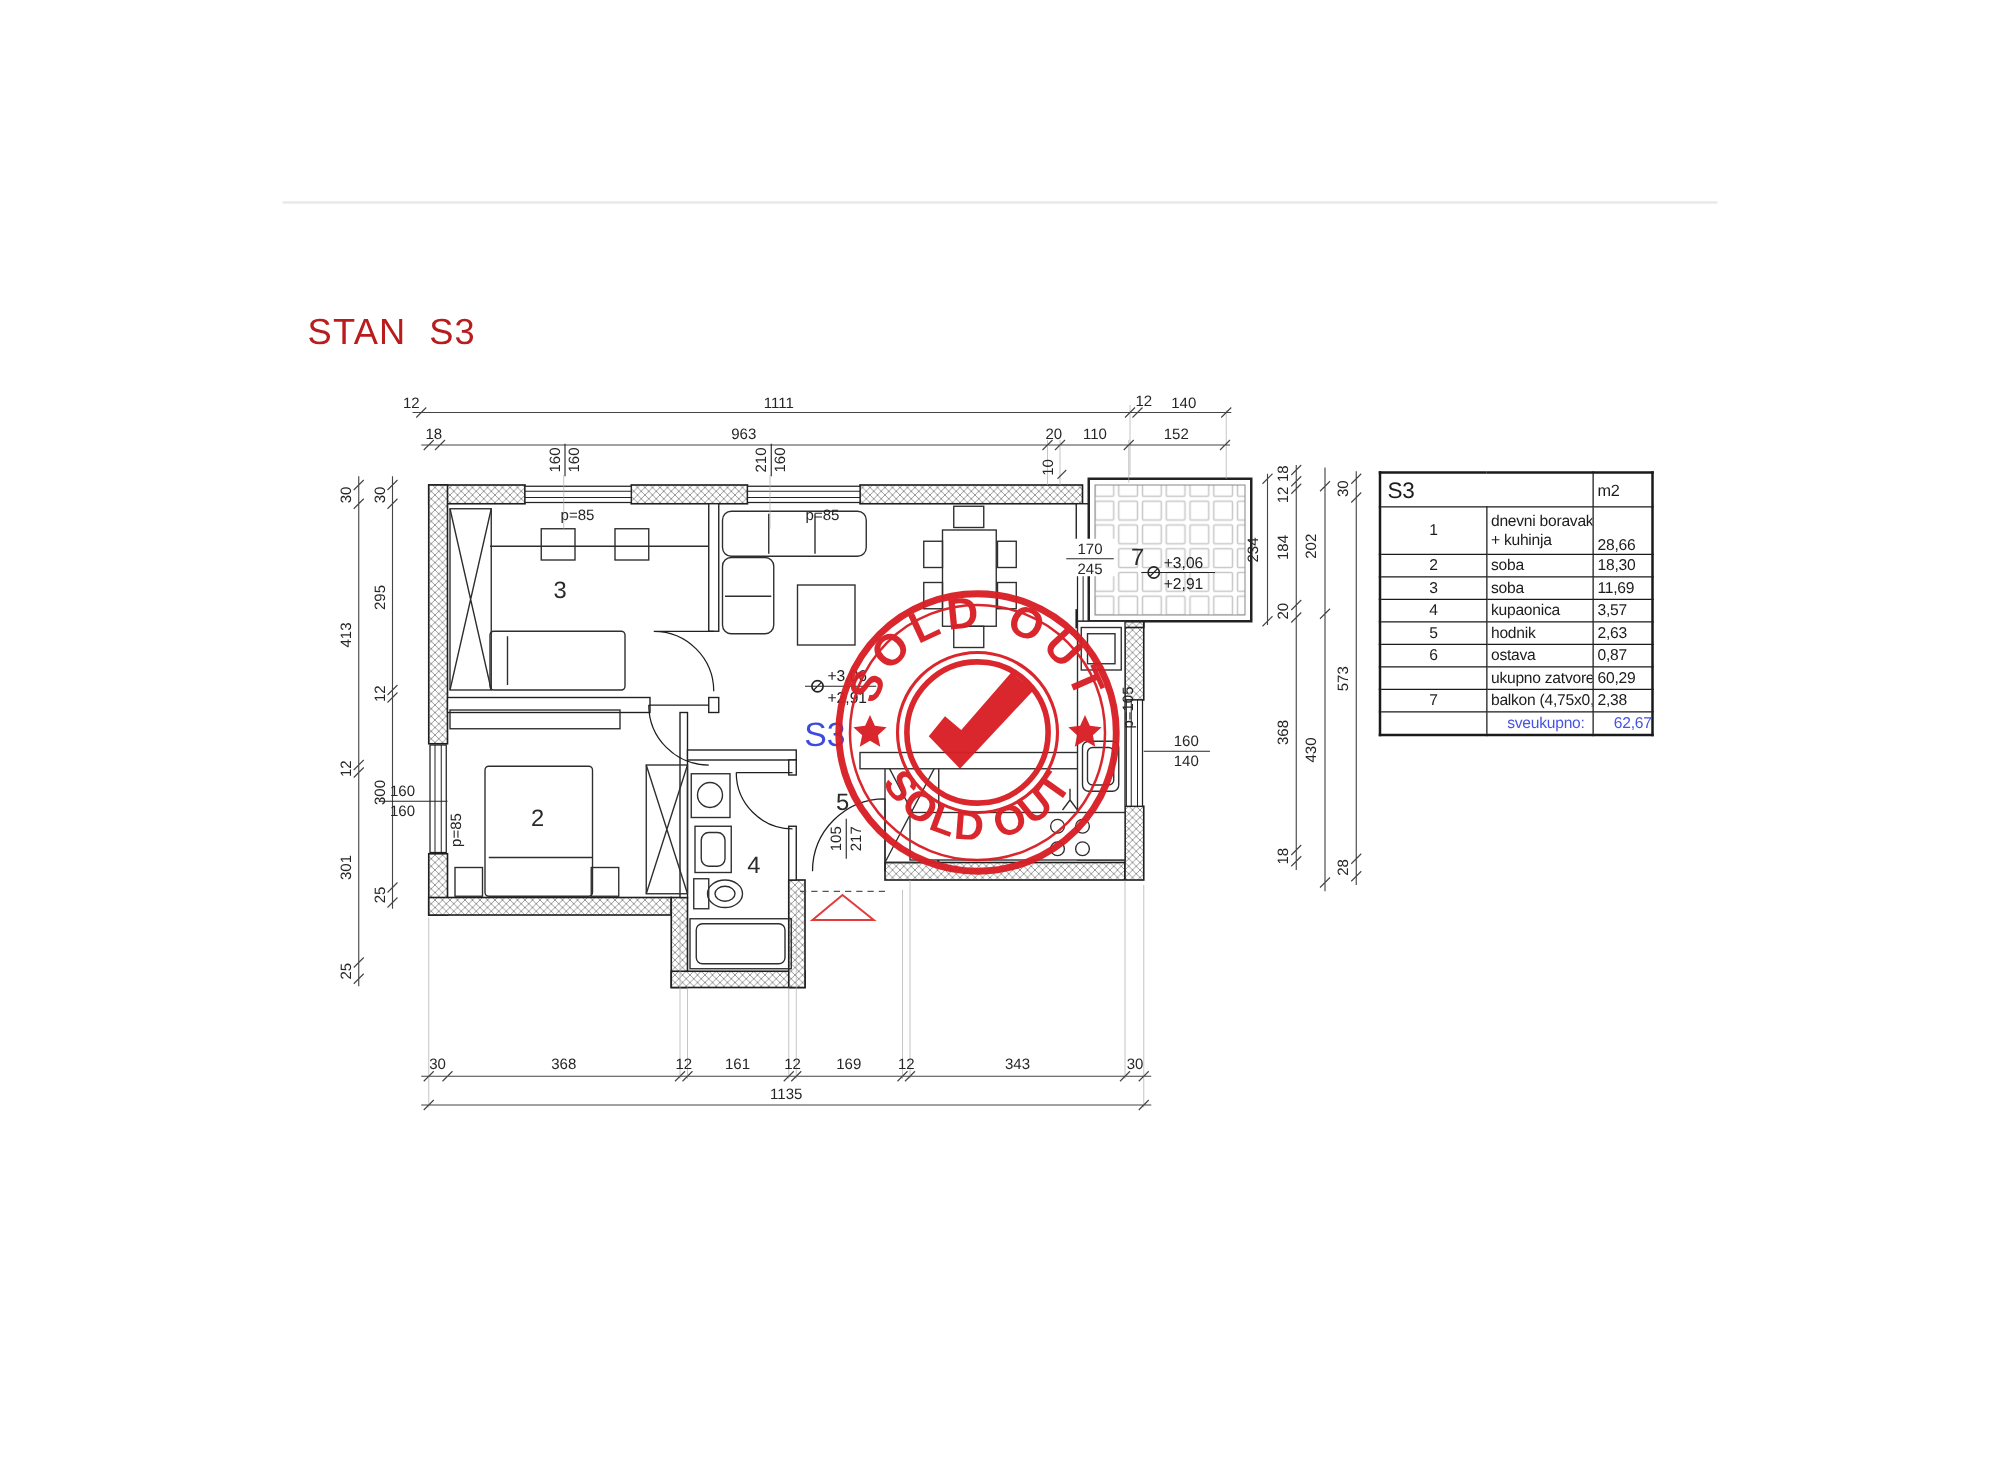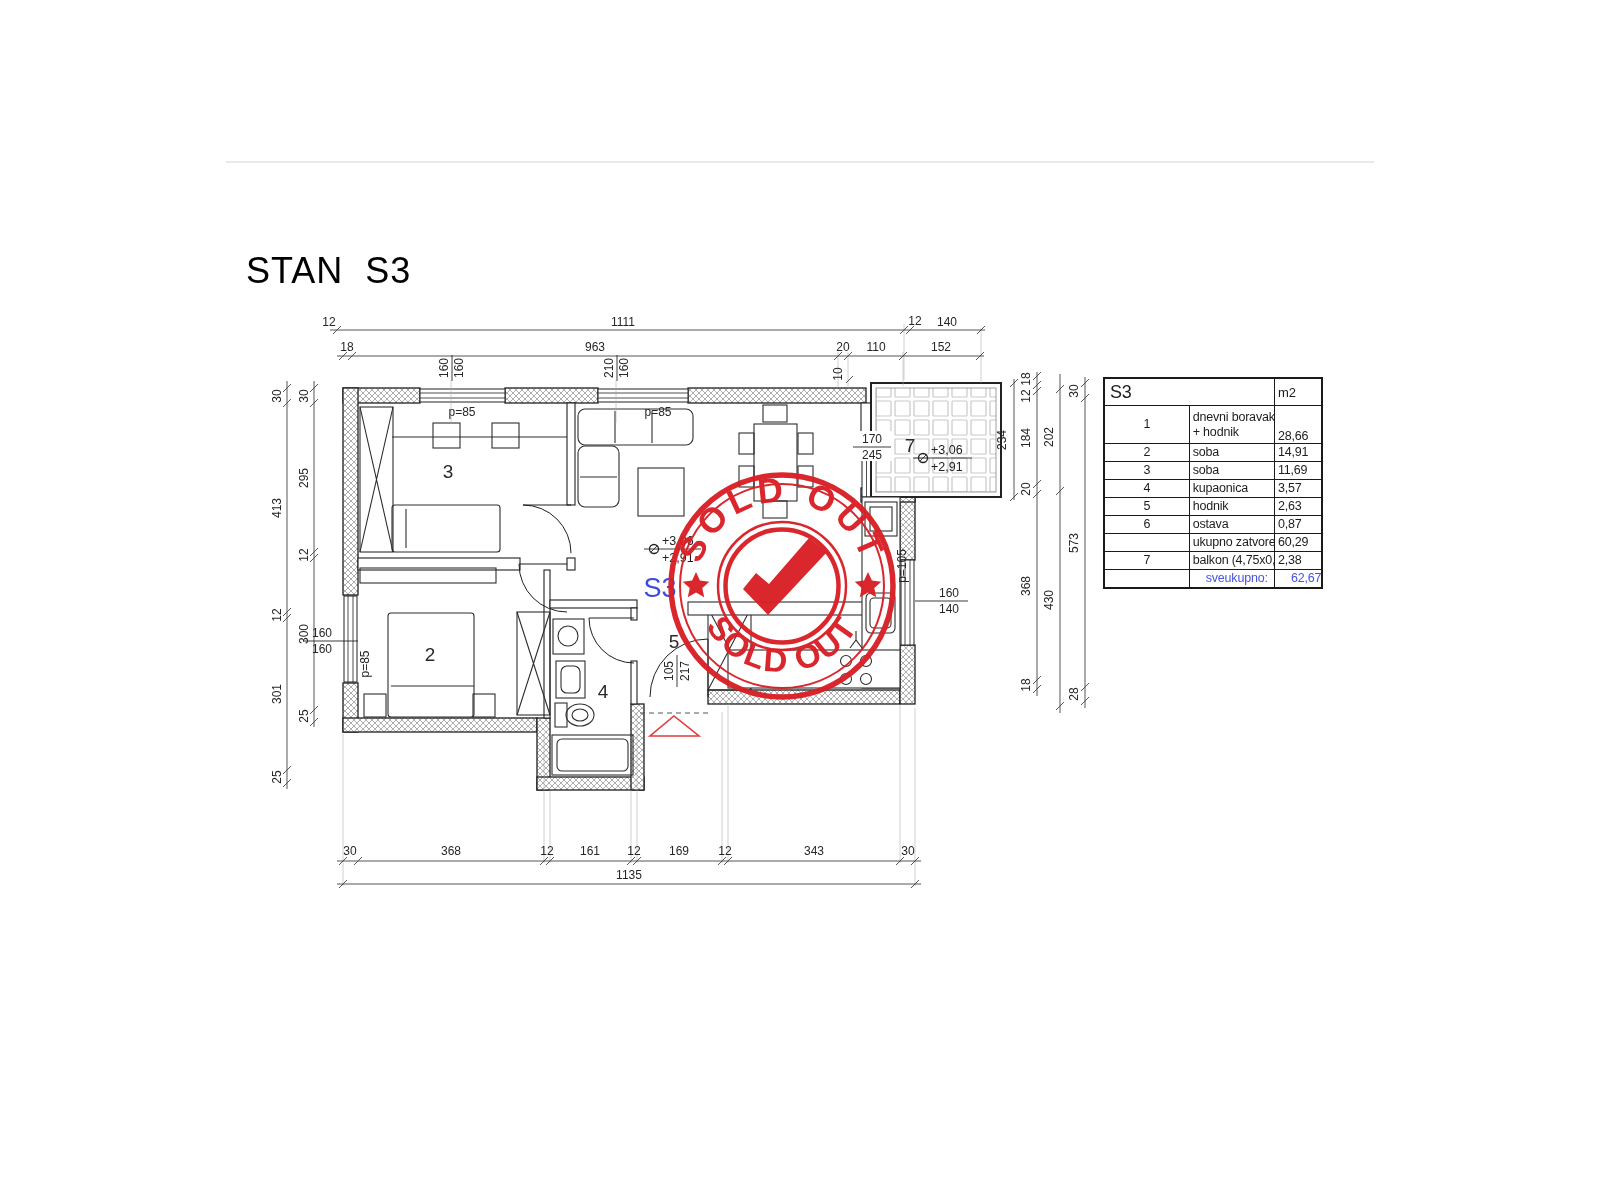--- a/index.html
+++ b/index.html
@@ -1,18 +1,18 @@
 <!DOCTYPE html>
 <html><head>
 <meta charset="utf-8">
 <style>
   html,body{margin:0;padding:0;background:#fff;}
   body{width:1600px;height:1180px;position:relative;font-family:"Liberation Sans",sans-serif;overflow:hidden;}
   .top-divider{position:absolute;left:226px;top:161px;width:1148px;height:2px;background:#e9e9e9;}
-  .title{position:absolute;left:246px;top:250px;font-size:36px;color:#000000;letter-spacing:1px;white-space:pre;}
+  .title{position:absolute;left:246px;top:250px;font-size:29px;color:#b91c1c;letter-spacing:1px;white-space:pre;}
   .plan-svg{position:absolute;left:270px;top:300px;width:830px;height:600px;}
   svg{font-family:"Liberation Sans",sans-serif;}
   .wall{fill:url(#hatch);stroke:#1f1f1f;stroke-width:1.3;}
   .partn{fill:#fff;stroke:#1f1f1f;stroke-width:1.1;}
   .win{fill:#fff;stroke:#222;stroke-width:1;}
   .winline{stroke:#222;stroke-width:0.8;fill:none;}
   .furn{fill:none;stroke:#2e2e2e;stroke-width:1.1;}
   .furnw{fill:#fff;stroke:#2e2e2e;stroke-width:1.1;}
   .doorarc{fill:none;stroke:#1f1f1f;stroke-width:1;}
   .dimline{stroke:#444;stroke-width:0.9;fill:none;}
@@ -316,28 +316,28 @@
 <table class="area-table">
   <tbody>
       <tr class="hdr">
     <td class="unit" colspan="2">S3</td>
     <td class="val">m2</td>
   </tr>
   <tr class="tall">
     <td class="num">1</td>
     <td class="nm">
           <div>dnevni boravak+blag.</div>
-          <div>+ hodnik</div>
+          <div>+ kuhinja</div>
         </td>
     <td class="val">28,66</td>
   </tr>
   <tr>
     <td class="num">2</td>
     <td class="nm">soba</td>
-    <td class="val">14,91</td>
+    <td class="val">18,30</td>
   </tr>
   <tr>
     <td class="num">3</td>
     <td class="nm">soba</td>
     <td class="val">11,69</td>
   </tr>
   <tr>
     <td class="num">4</td>
     <td class="nm">kupaonica</td>
     <td class="val">3,57</td>

